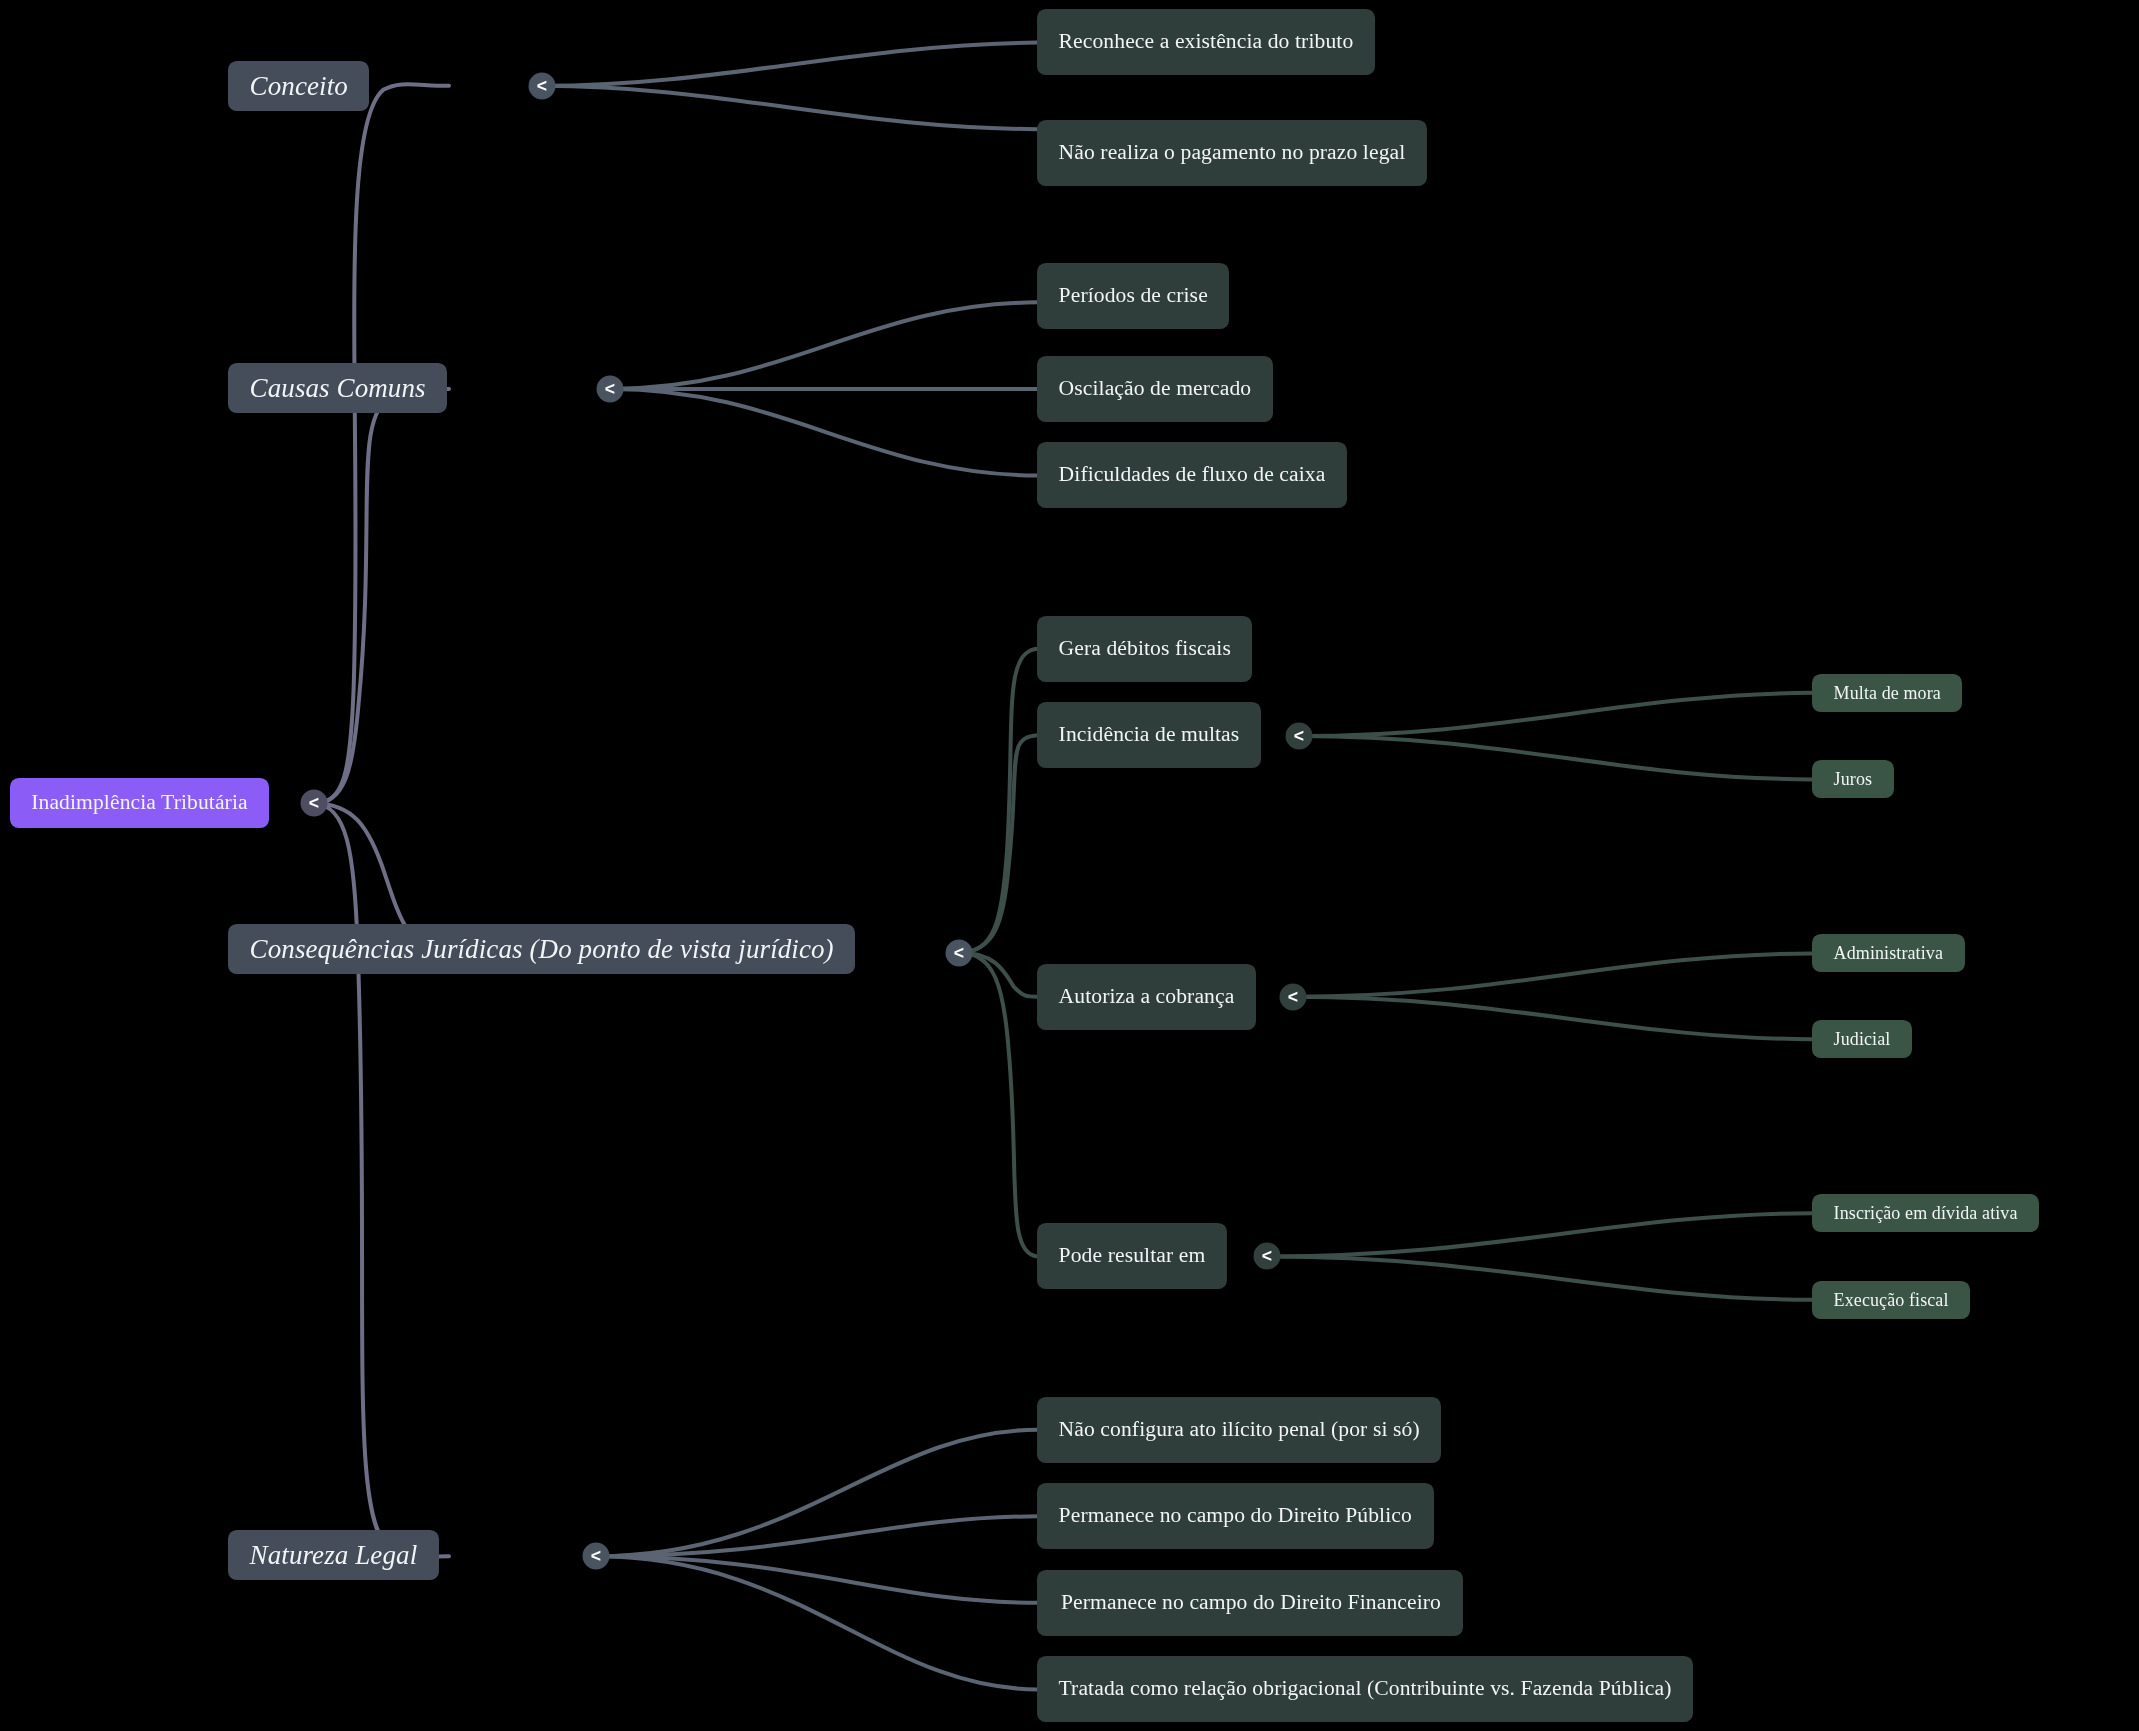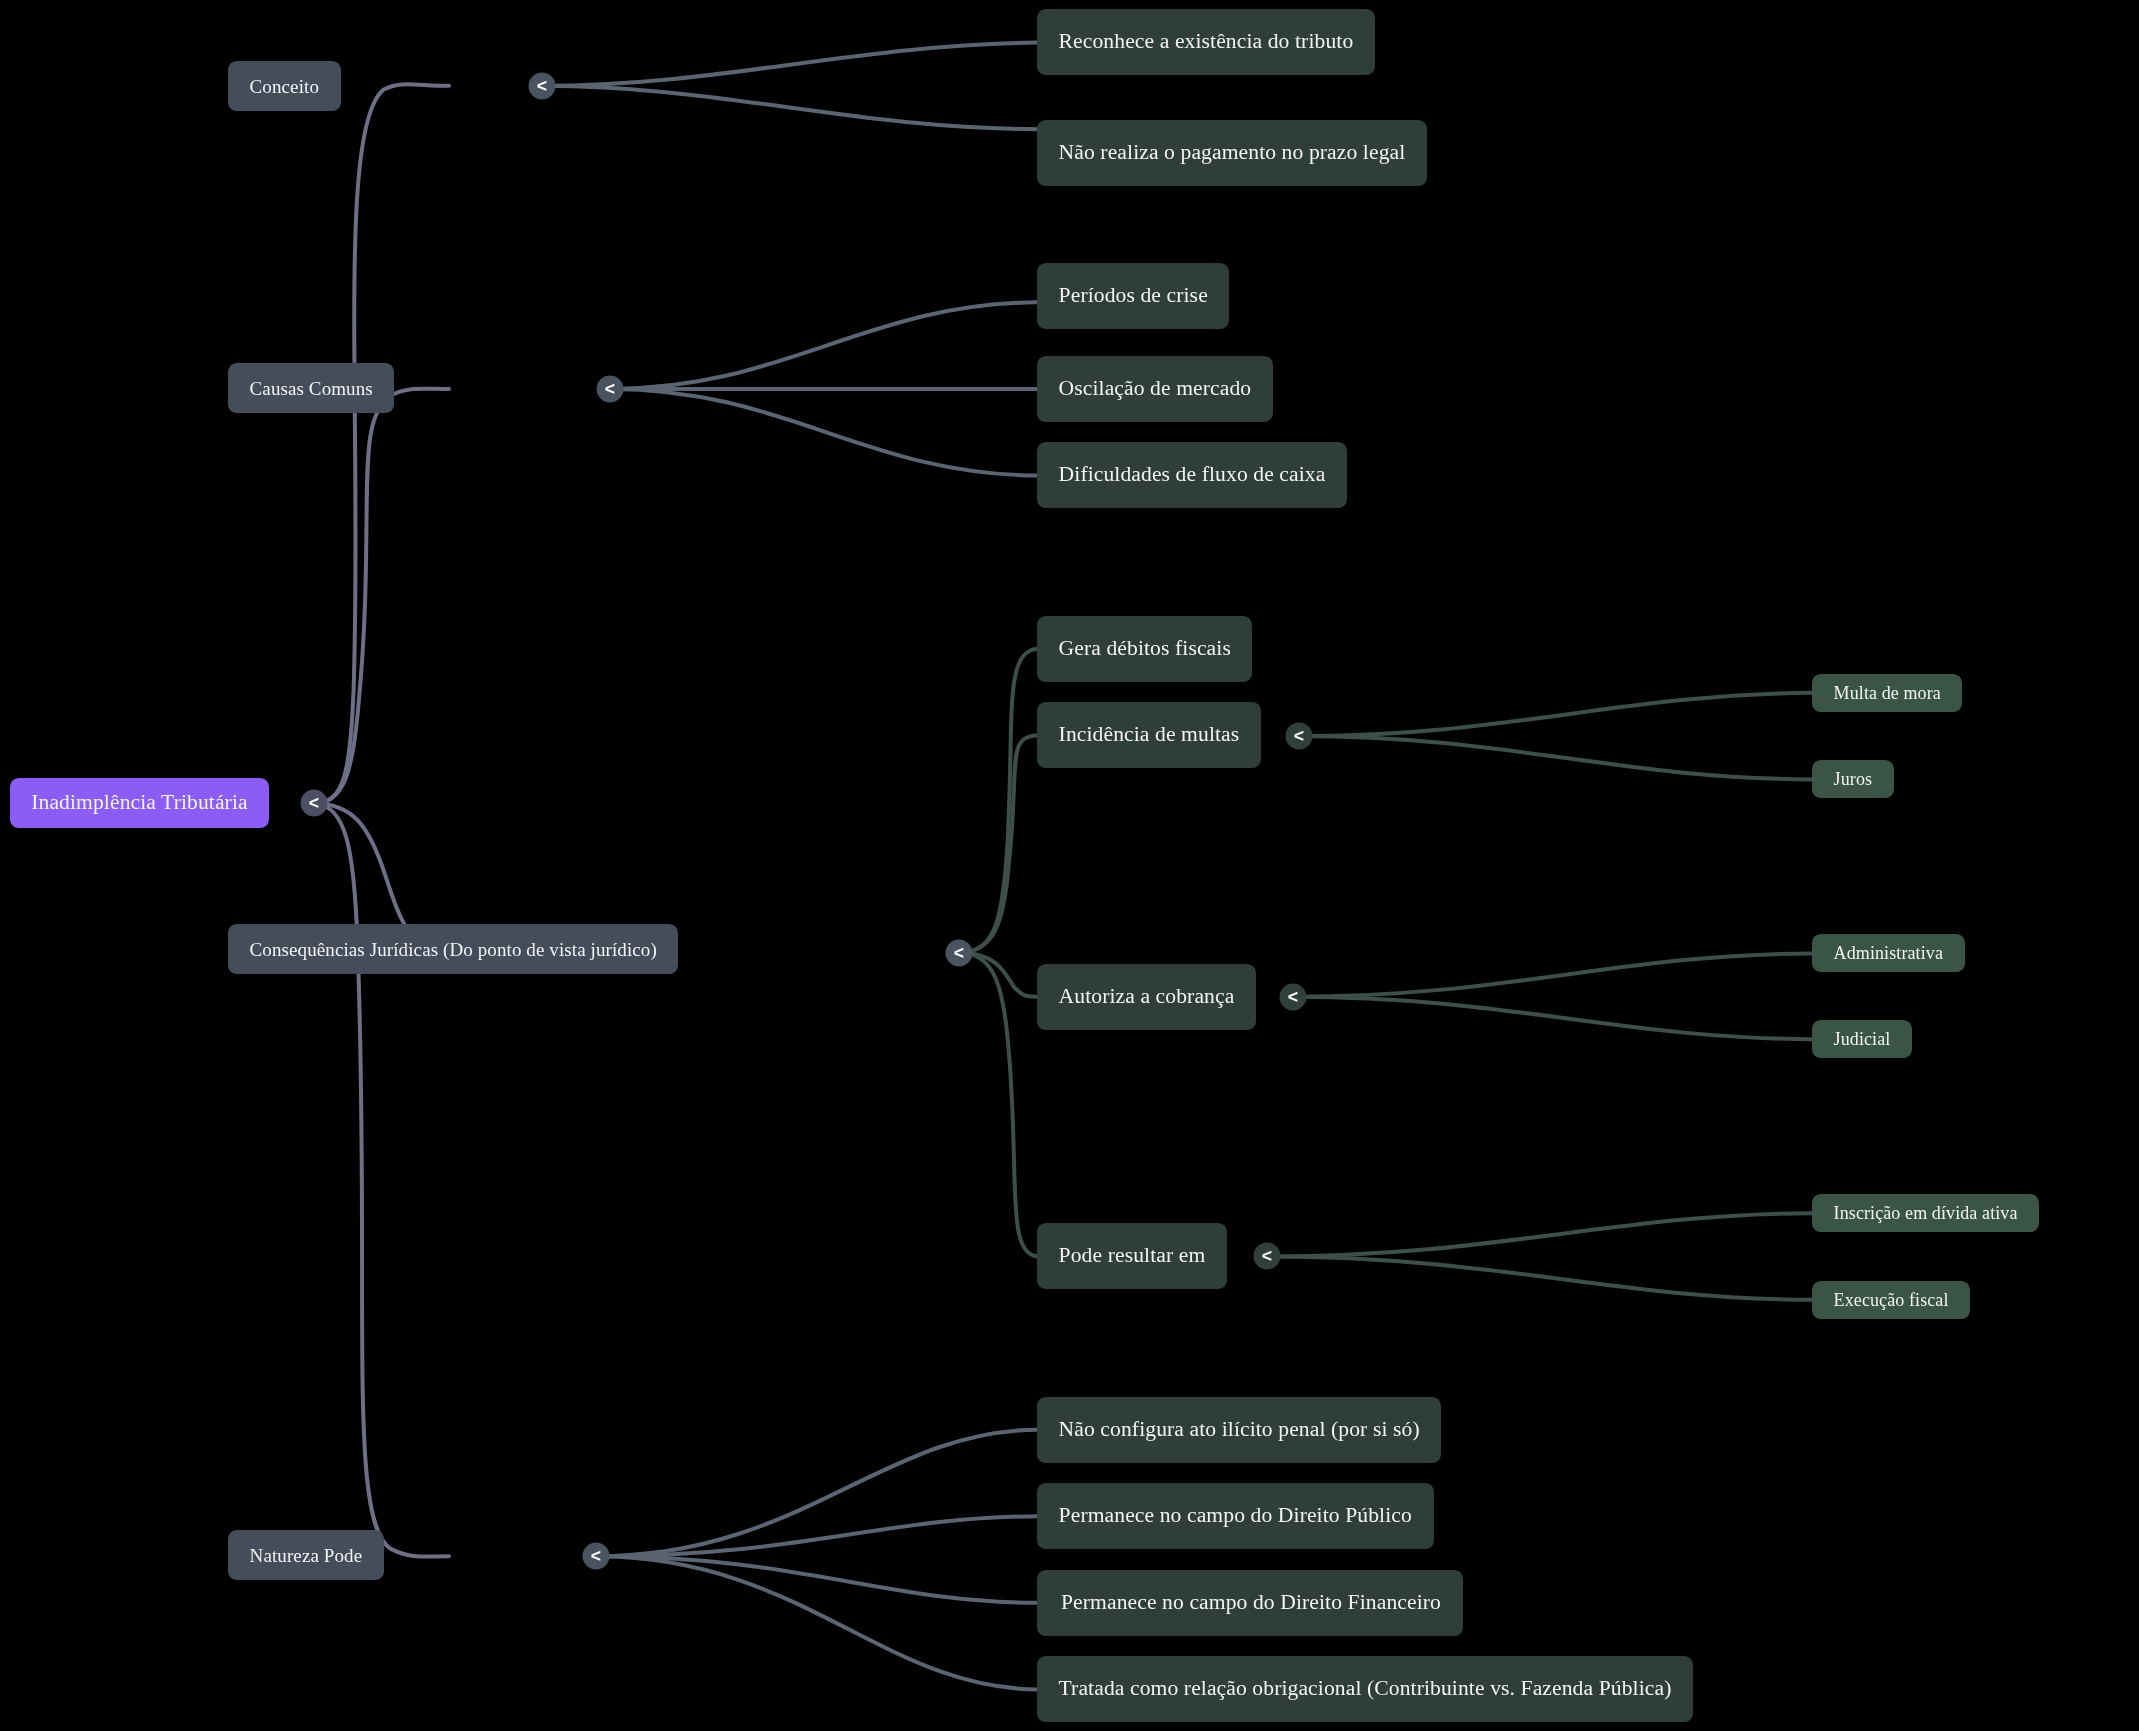--- a/index.html
+++ b/index.html
@@ -21,21 +21,21 @@
     box-sizing:border-box;
     border-radius:8.8px;
     color:#f2f4f6;
     white-space:nowrap;
     letter-spacing:0.1px;
     padding:0 21.6px;
   }
   .node span{display:block;line-height:1;}
 
   .n-root{background:#8b5cf6;height:50px;font-size:21.6px;}
-  .n-d1  {background:#454d5a;height:50px;font-size:19px;}
+  .n-d1  {background:#454d5a;height:50px;font-size:27px;font-style:italic;}
   .n-d2  {background:#2f3e3a;height:66px;font-size:21.6px;}
   .n-d3  {background:#3a5545;height:38px;font-size:18px;font-family:Liberation Serif, serif;}
 
   .toggle{
     position:absolute;
     transform:translate(-50%,-50%);
     width:27px;height:27px;
     border-radius:50%;
     display:flex;align-items:center;justify-content:center;
     color:#ffffff;
@@ -128,21 +128,21 @@
   </div>
 
   <div class="node n-d1" style="left:228px;top:949px;">
     <span>Consequências Jurídicas (Do ponto de vista jurídico)</span>
   </div>
   <div class="toggle t-d1" style="left:959px;top:953px;">
     <span>&lt;</span>
   </div>
 
   <div class="node n-d1" style="left:228px;top:1555px;">
-    <span>Natureza Pode</span>
+    <span>Natureza Legal</span>
   </div>
   <div class="toggle t-d1" style="left:596px;top:1556px;">
     <span>&lt;</span>
   </div>
 
   <div class="node n-d2" style="left:1037px;top:42px;">
     <span>Reconhece a existência do tributo</span>
   </div>
   <div class="node n-d2" style="left:1037px;top:129px;margin-top:24px;">
     <span>Não realiza o pagamento no prazo legal</span>

